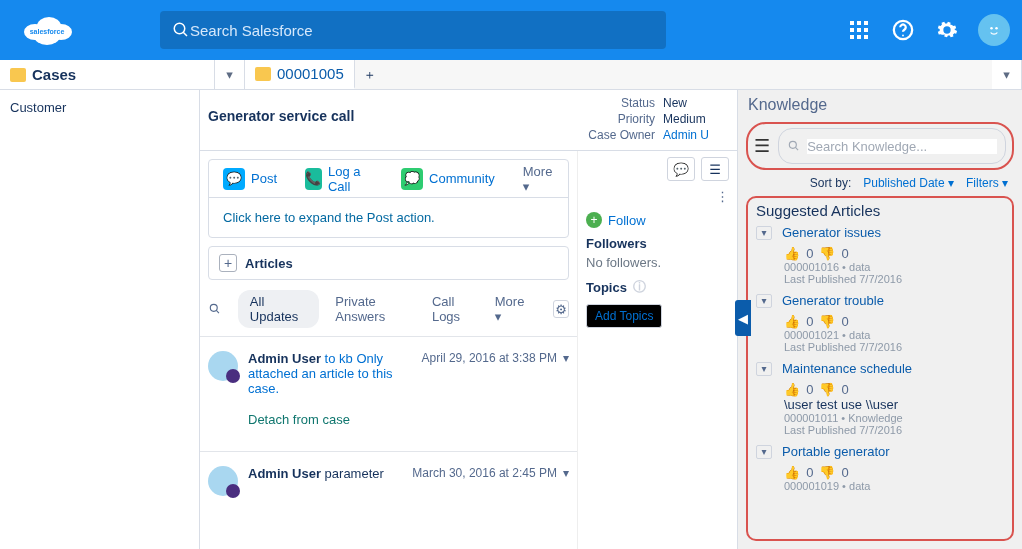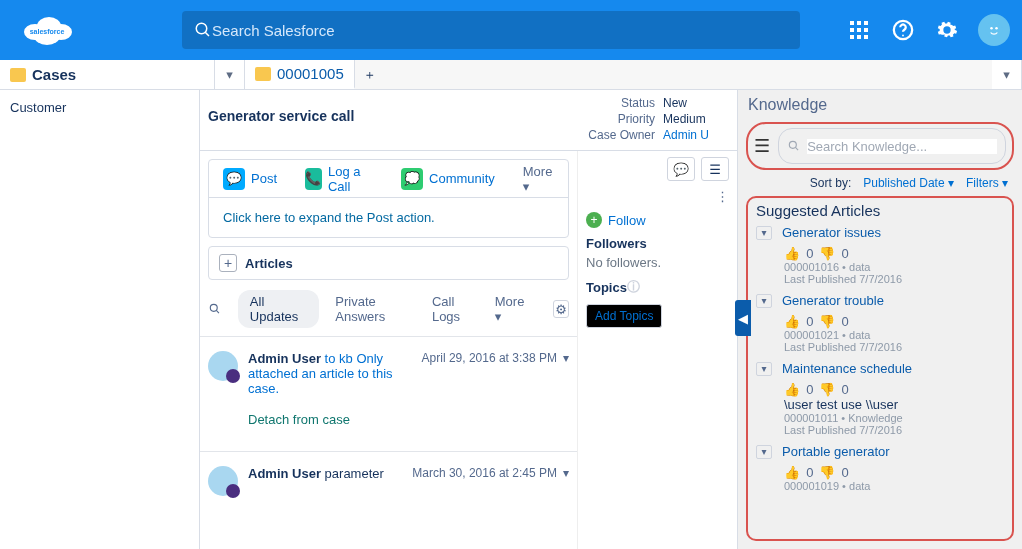--- a/index.html
+++ b/index.html
@@ -1,19 +1,19 @@
 <!DOCTYPE html>
 <html><head>
 <meta charset="utf-8">
 <style>
 * { box-sizing: border-box; margin: 0; padding: 0; font-family: Arial, Helvetica, sans-serif; }
 body { width: 1022px; height: 549px; overflow: hidden; font-size: 13px; color: #333; background: #fff; }
 .header { background: #1589ee; height: 60px; display: flex; align-items: center; padding: 0 12px; }
 .logo { width: 70px; height: 40px; display: flex; align-items: center; justify-content: center; }
-.search-wrap { margin-left: 100px; width: 618px; height: 38px; background: rgba(0,0,0,0.18); border-radius: 4px; display: flex; align-items: center; padding: 0 12px; }
+.search-wrap { margin-left: 78px; width: 506px; height: 38px; background: rgba(0,0,0,0.18); border-radius: 4px; display: flex; align-items: center; padding: 0 12px; }
 .search-wrap input { flex: 1; background: transparent; border: none; outline: none; color: #fff; font-size: 15px; }
 .search-wrap input::placeholder { color: #d6e8fb; }
 .header-icons { margin-left: auto; display: flex; gap: 18px; align-items: center; }
 .hicon { width: 26px; height: 26px; color: #fff; display: flex; align-items: center; justify-content: center; cursor: pointer; }
 .tabbar { height: 30px; border-bottom: 1px solid #d8dde6; display: flex; align-items: stretch; background: #f7f7f7; }
 .tab { display: flex; align-items: center; padding: 0 10px; border-right: 1px solid #d8dde6; font-size: 15px; color: #0b5cab; cursor: pointer; gap: 6px; background:#fff;}
 .tab.nav { width: 215px; color: #16325c; font-weight: 700; }
 .tab.nav .folder, .tab .folder { width: 16px; height: 14px; background: #f9c74f; border-radius: 2px; display: inline-block; }
 .tab-drop { width: 30px; display: flex; align-items: center; justify-content: center; color: #5e6c84; border-right: 1px solid #d8dde6; background:#fff; cursor:pointer;}
 .tab-add { width: 30px; display: flex; align-items: center; justify-content: center; color: #16325c; cursor:pointer;}
@@ -247,21 +247,21 @@
           <div class="sq-btn">💬</div>
           <div class="sq-btn">☰</div>
         </div>
         <div style="text-align:right;color:#54698d;">⋮</div>
         <div class="follow">
             <span class="plus-c">+</span>
             <span>Follow</span>
           </div>
         <div class="sec-title">Followers</div>
         <div class="muted">No followers.</div>
-        <div class="sec-title" style="display:flex;align-items:center;">
+        <div class="sec-title" style="display:flex;align-items:center;gap:6px;">
             <span>Topics</span>
             <span style="color:#cfd4de;">ⓘ</span>
           </div>
         <div class="add-topics-btn">Add Topics</div>
       </div>
     </div>
   </div>
 
   <div class="right">
     <div class="knowledge-head">Knowledge</div>

